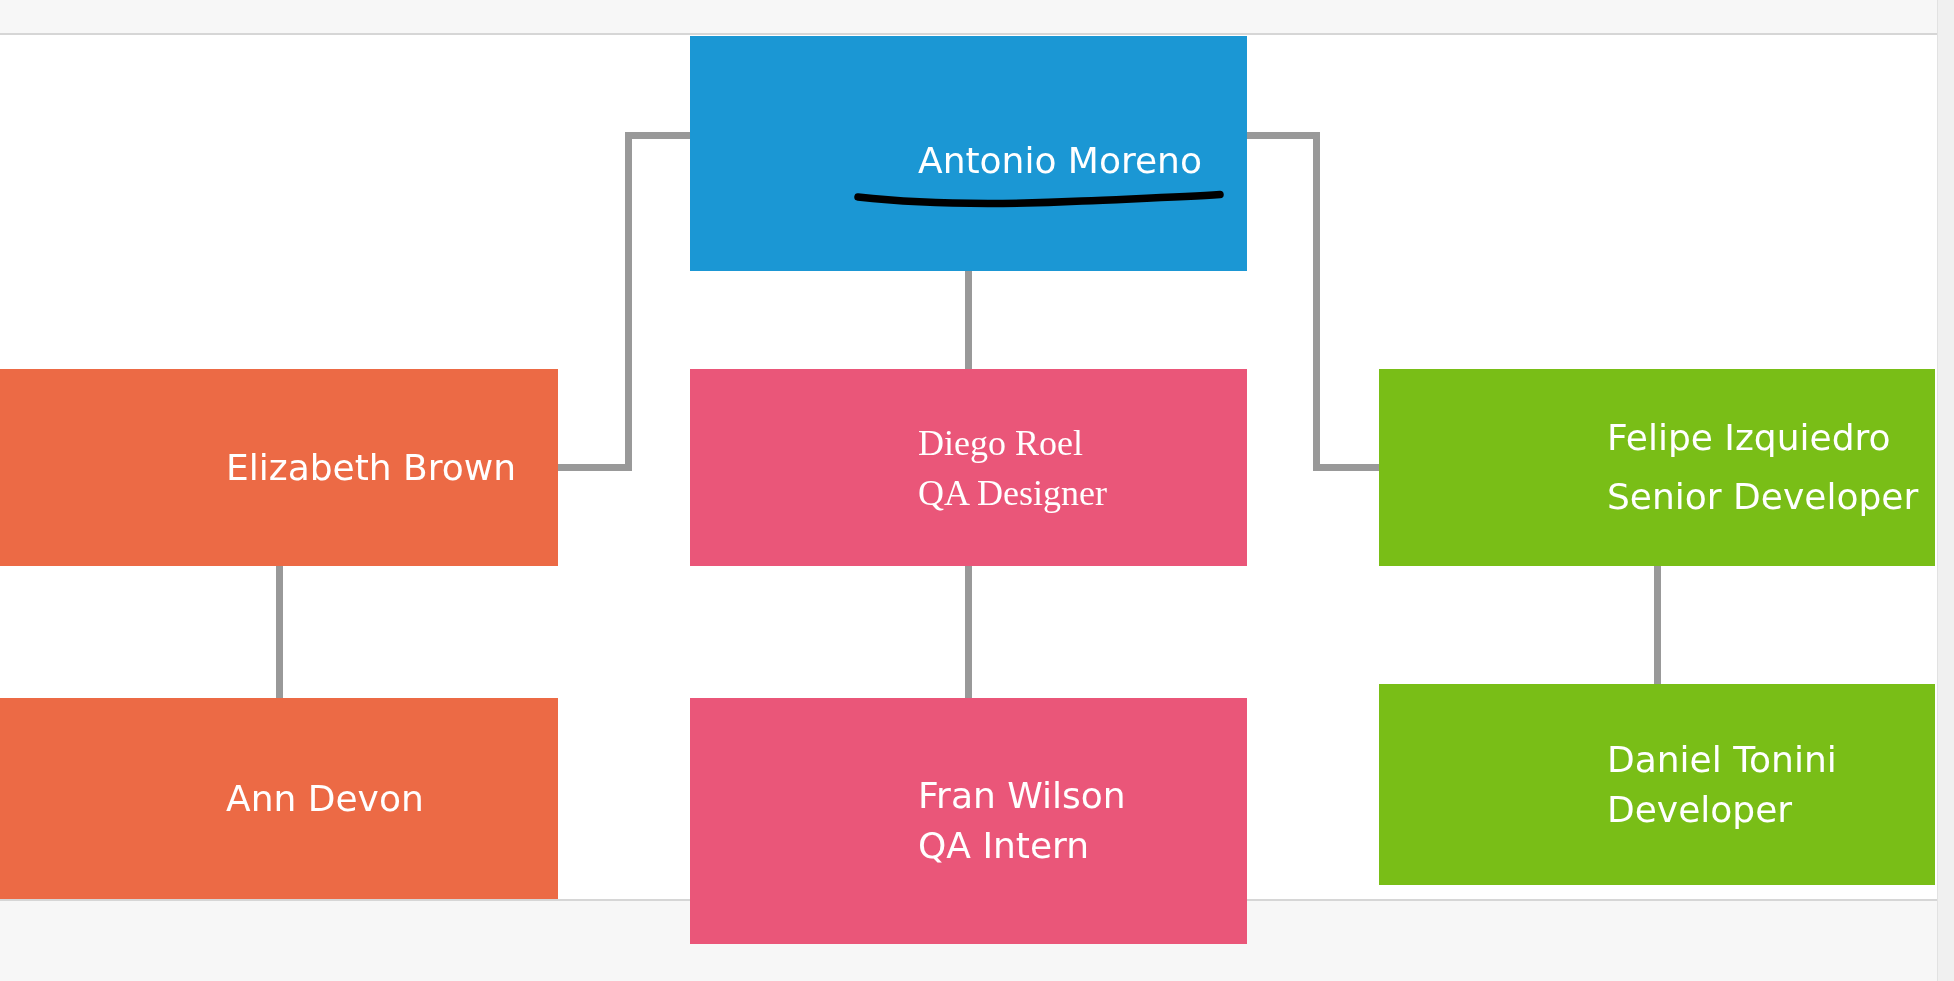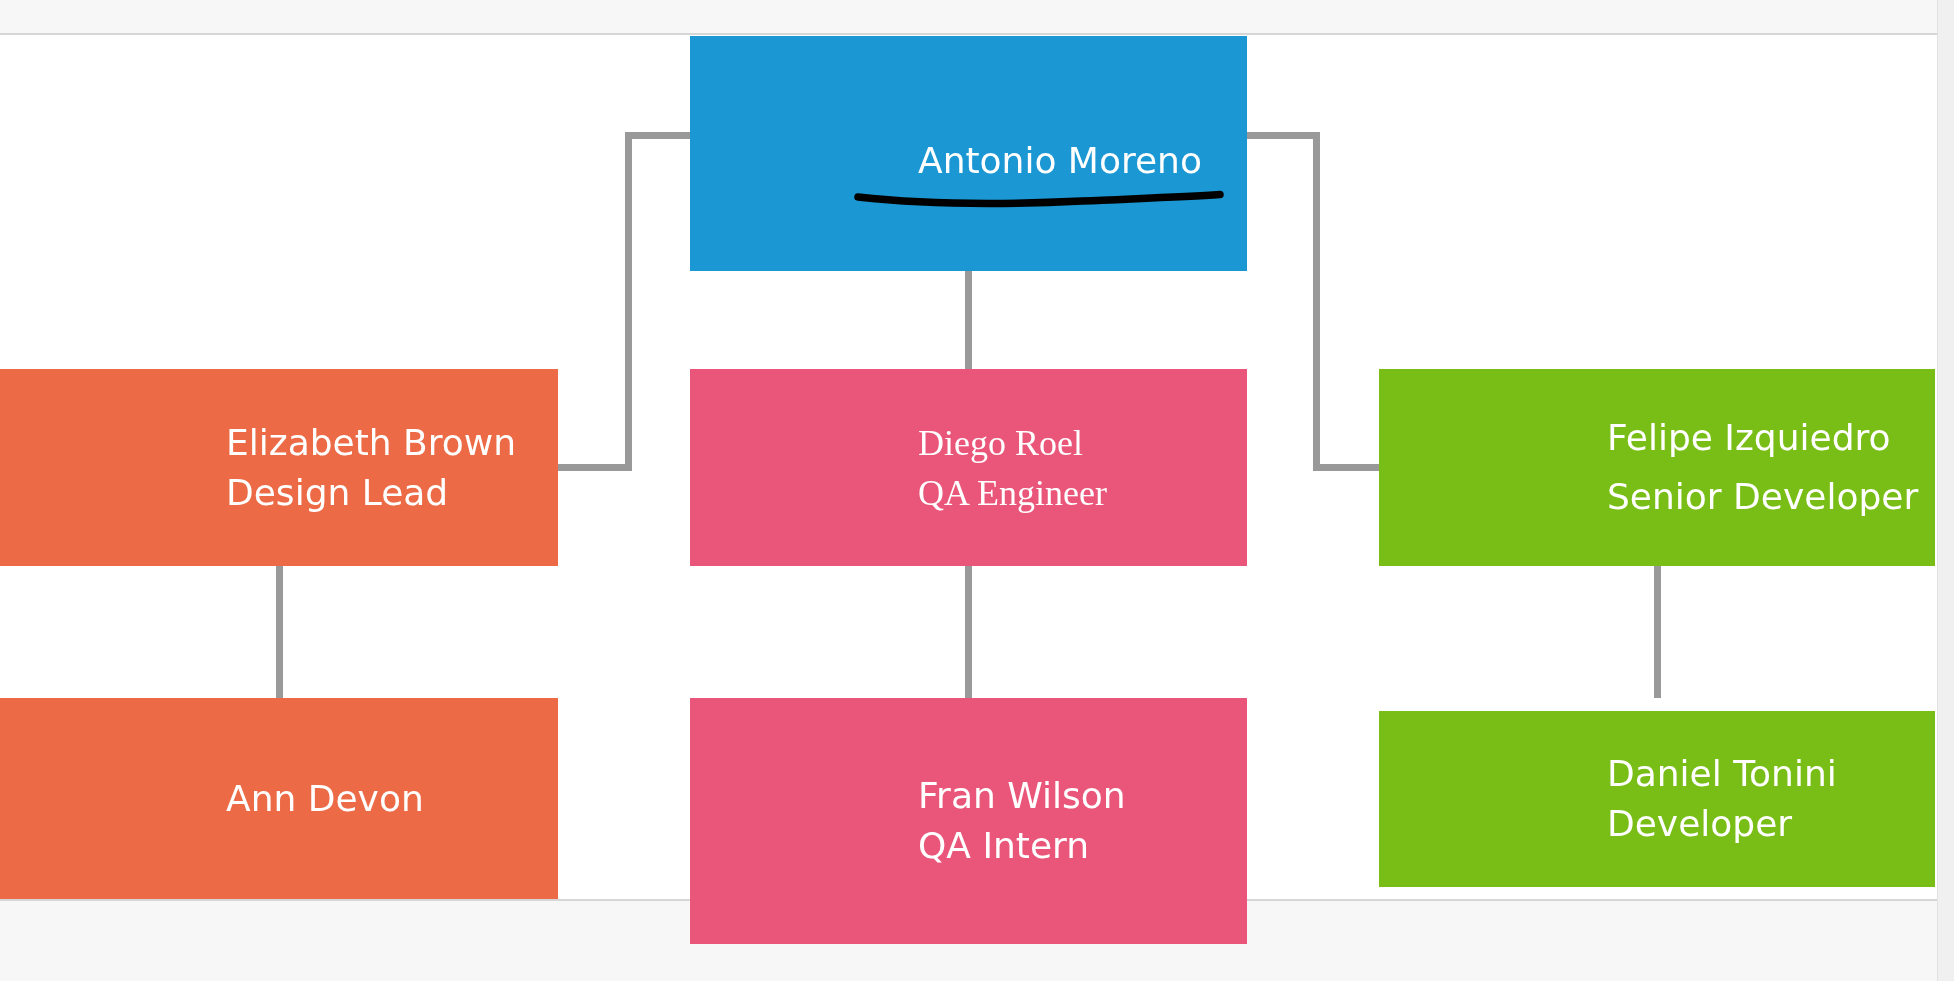--- a/index.html
+++ b/index.html
@@ -60,21 +60,21 @@
     white-space: nowrap;
   }
   .node span { display: block; }
 
   .n-antonio   { left: 690px;  top: 36px;  width: 557px; height: 235px; padding-top: 14px; }
   .n-elizabeth { left: -2px;   top: 369px; width: 560px; height: 197px; }
   .n-diego     { left: 690px;  top: 369px; width: 557px; height: 197px; }
   .n-felipe    { left: 1379px; top: 369px; width: 556px; height: 197px; gap: 9px; }
   .n-ann       { left: -2px;   top: 698px; width: 560px; height: 201px; }
   .n-fran      { left: 690px;  top: 698px; width: 557px; height: 246px; }
-  .n-daniel    { left: 1379px; top: 711px; width: 556px; height: 176px; }
+  .n-daniel    { left: 1379px; top: 684px; width: 556px; height: 201px; }
 
   
   .arabic-broken {
     direction: ltr;
     unicode-bidi: bidi-override;
   }
 
   .underline-svg {
     position: absolute;
     left: 160px; top: 153px;
@@ -102,26 +102,25 @@
 
 <div class="node n-antonio" style="background: rgb(27, 151, 212);">
   <span>Antonio Moreno</span>
   <svg class="underline-svg" viewBox="0 0 380 22">
     <path d="M 8 8 C 80 16, 170 15, 232 12 C 287 9.5, 334 8, 370 5.5" fill="none" stroke-width="7.5" stroke-linecap="round" stroke="#000000"></path>
   </svg>
 </div>
 
 <div class="node n-elizabeth" style="background: rgb(236, 106, 69);">
   <span>Elizabeth Brown</span>
-  <span>Design Lead</span>
 </div>
 
 <div class="node n-diego" style="background: rgb(234, 86, 121); font-family: Liberation Serif, serif;">
   <span>Diego Roel</span>
-  <span>QA Engineer</span>
+  <span>QA Designer</span>
 </div>
 
 <div class="node n-felipe" style="background: rgb(121, 190, 23);">
   <span>Felipe Izquiedro</span>
   <span>Senior Developer</span>
 </div>
 
 <div class="node n-ann" style="background: rgb(236, 106, 69);">
   <span>Ann Devon</span>
 </div>

